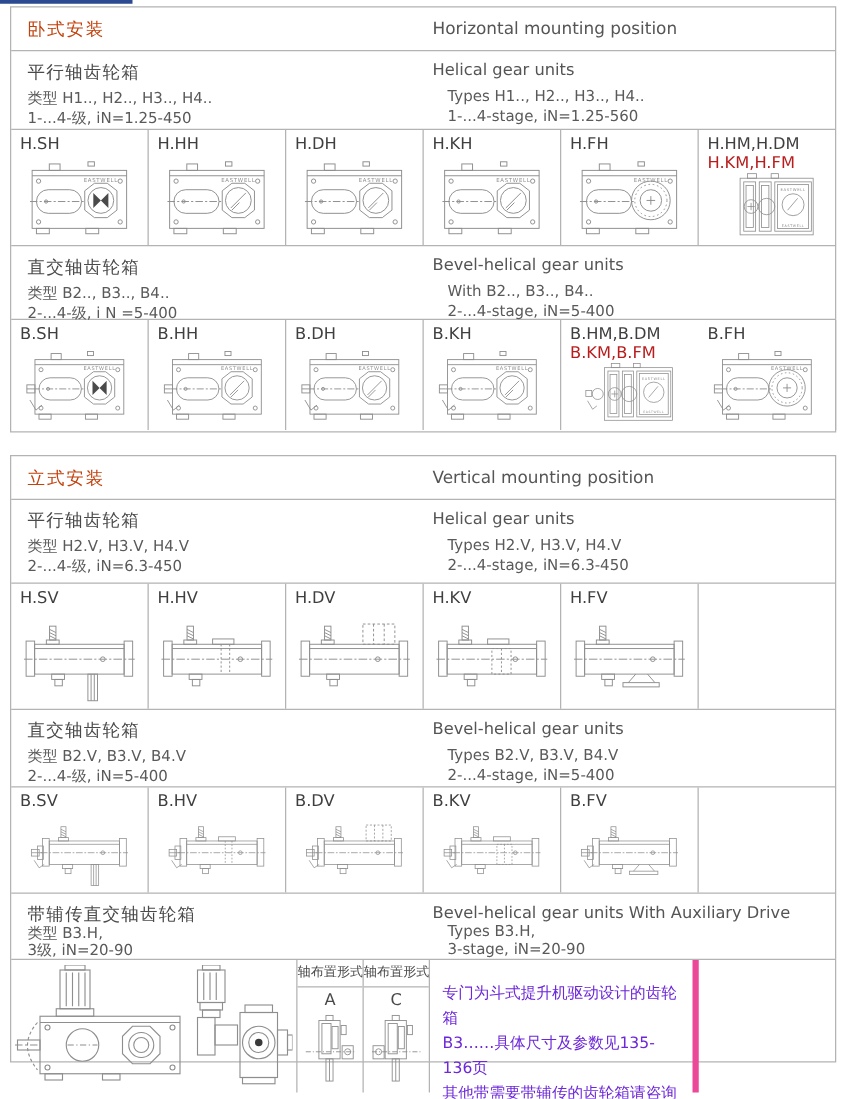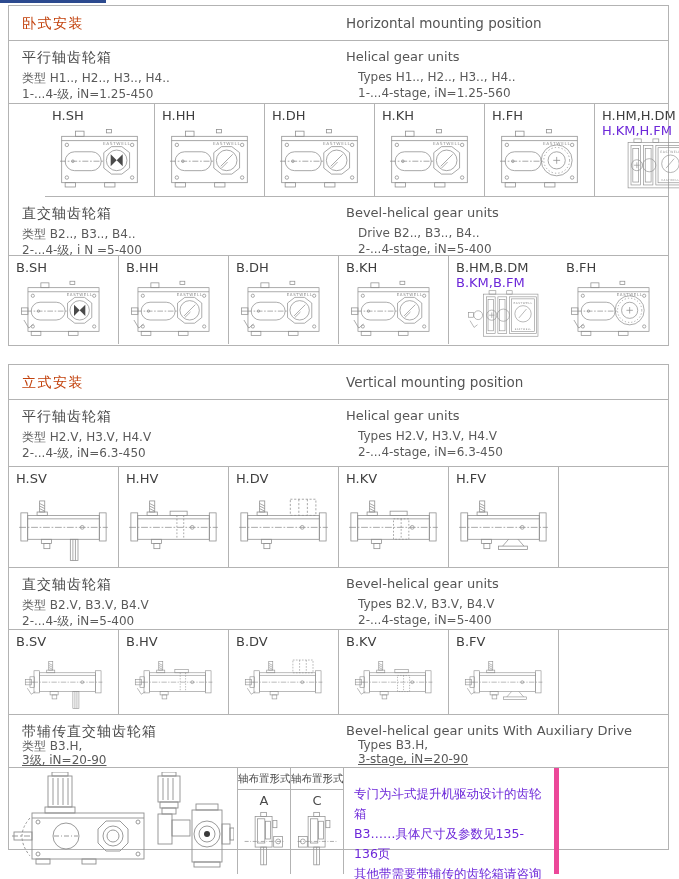--- a/index.html
+++ b/index.html
@@ -17,27 +17,27 @@
   .hdr-row{height:34px;}
   .hdr-zh{position:absolute;left:13px;top:9px;font-size:14px;letter-spacing:1.5px;color:#c2410c;}
   .hdr-en{position:absolute;left:337px;top:9px;font-size:13.5px;color:#555;text-align:center;}
   .intro-zh-title{position:absolute;left:13px;top:8px;font-size:14px;letter-spacing:1px;color:#4a4a4a;}
   .intro-zh-l1{position:absolute;left:13px;top:29px;font-size:12px;color:#5a5a5a;}
   .intro-zh-l2{position:absolute;left:13px;top:45px;font-size:12px;color:#5a5a5a;}
   .intro-en-title{position:absolute;left:337px;top:8px;font-size:13px;color:#555;}
   .intro-en-l1{position:absolute;left:349px;top:29px;font-size:12px;color:#5a5a5a;}
   .intro-en-l2{position:absolute;left:349px;top:45px;font-size:12px;color:#5a5a5a;}
   .tight .intro-zh-l1,.tight .intro-en-l1{top:23px;}
-  .tight .intro-zh-l2,.tight .intro-en-l2{top:37px;text-decoration:underline;}
+  .tight .intro-zh-l2,.tight .intro-en-l2{top:37px;}
   .cells-row{display:flex;}
   .cell{width:110px;border-right:1px solid #b3b3b3;position:relative;box-sizing:border-box;flex:none;}
   .cell.no-r{border-right:none;text-decoration:underline;}
   .filler{flex:1;}
   .cell-label{position:absolute;top:4px;left:7px;font-size:13px;color:#3f3f3f;white-space:nowrap;}
-  .cell-label2{position:absolute;top:19px;left:7px;font-size:13px;color:#6d28d9;white-space:nowrap;}
+  .cell-label2{position:absolute;top:19px;left:7px;font-size:13px;color:#b91c1c;white-space:nowrap;}
   .drawing{position:absolute;left:4px;right:4px;top:22px;bottom:3px;}
   .drawing.low{top:32px;}
   .drawing svg{width:100%;height:100%;display:block;}
   .aux-cell{width:229px;border-right:1px solid #b3b3b3;position:relative;box-sizing:border-box;flex:none;}
   .aux-drawing{position:absolute;left:3px;right:3px;top:4px;bottom:4px;}
   .arr-col{width:53px;border-right:1px solid #b3b3b3;box-sizing:border-box;flex:none;display:flex;flex-direction:column;}
   .arr-header{height:21px;border-bottom:1px solid #b3b3b3;font-size:10.5px;text-align:center;line-height:21px;color:#4a4a4a;white-space:nowrap;overflow:hidden;}
   .arr-letter{text-align:center;font-size:13px;color:#4a4a4a;margin-top:3px;}
   .arr-drawing{flex:1;margin:0 5px 4px 5px;}
   .arr-drawing svg{width:100%;height:100%;display:block;}
@@ -57,21 +57,21 @@
 
   <div class="row" style="height:62px;">
     <span class="intro-zh-title">平行轴齿轮箱</span>
     <span class="intro-zh-l1">类型 H1.., H2.., H3.., H4..</span>
     <span class="intro-zh-l2">1-...4-级, iN=1.25-450</span>
     <span class="intro-en-title">Helical gear units</span>
     <span class="intro-en-l1">Types H1.., H2.., H3.., H4..</span>
     <span class="intro-en-l2">1-...4-stage, iN=1.25-560</span>
   </div>
 
-  <div class="row cells-row" style="height:92px;margin-left:36px;">
+  <div class="row cells-row" style="height:92px;">
     <div class="cell">
       <div class="cell-label">H.SH</div>
       <div class="drawing">
           <svg viewBox="0 0 104 78" preserveAspectRatio="xMidYMid meet">
             <g fill="none" stroke="#8e8e8e" stroke-width="0.9">
               <rect x="24" y="6" width="10" height="6"></rect>
               <rect x="60" y="4" width="6" height="4"></rect>
               <rect x="8" y="12" width="88" height="54"></rect>
               <line x1="8" y1="17" x2="96" y2="17"></line>
               <circle cx="14" cy="22" r="2"></circle>
@@ -228,21 +228,21 @@
           </svg>
         </div>
     </div>
   </div>
 
   <div class="row" style="height:58px;">
     <span class="intro-zh-title">直交轴齿轮箱</span>
     <span class="intro-zh-l1">类型 B2.., B3.., B4..</span>
     <span class="intro-zh-l2">2-...4-级, i N =5-400</span>
     <span class="intro-en-title">Bevel-helical gear units</span>
-    <span class="intro-en-l1">Drive B2.., B3.., B4..</span>
+    <span class="intro-en-l1">With B2.., B3.., B4..</span>
     <span class="intro-en-l2">2-...4-stage, iN=5-400</span>
   </div>
 
   <div class="row cells-row last" style="height:88px;">
     <div class="cell">
       <div class="cell-label">B.SH</div>
       <div class="drawing">
           <svg viewBox="0 0 104 78" preserveAspectRatio="xMidYMid meet">
             <g fill="none" stroke="#8e8e8e" stroke-width="0.9">
               <rect x="0" y="37" width="8" height="8"></rect>

